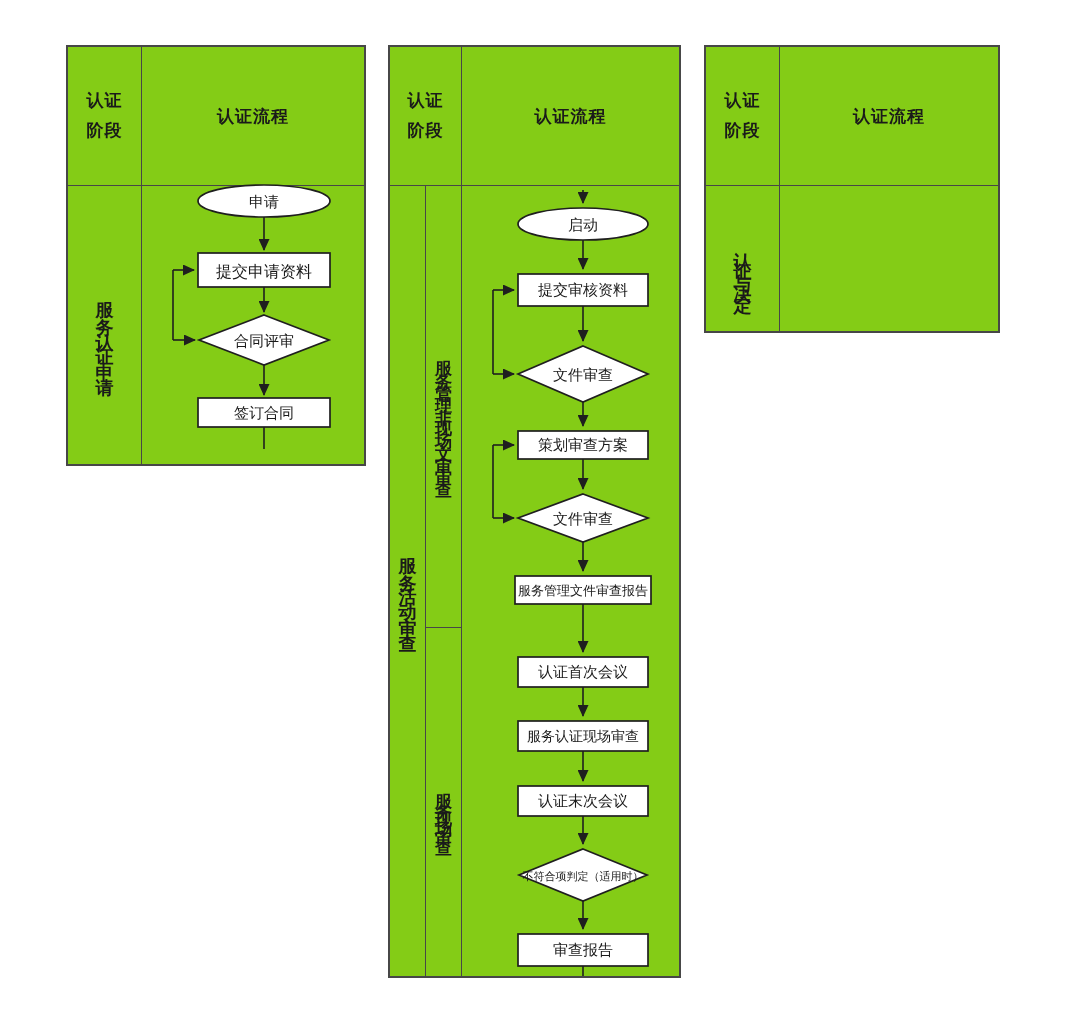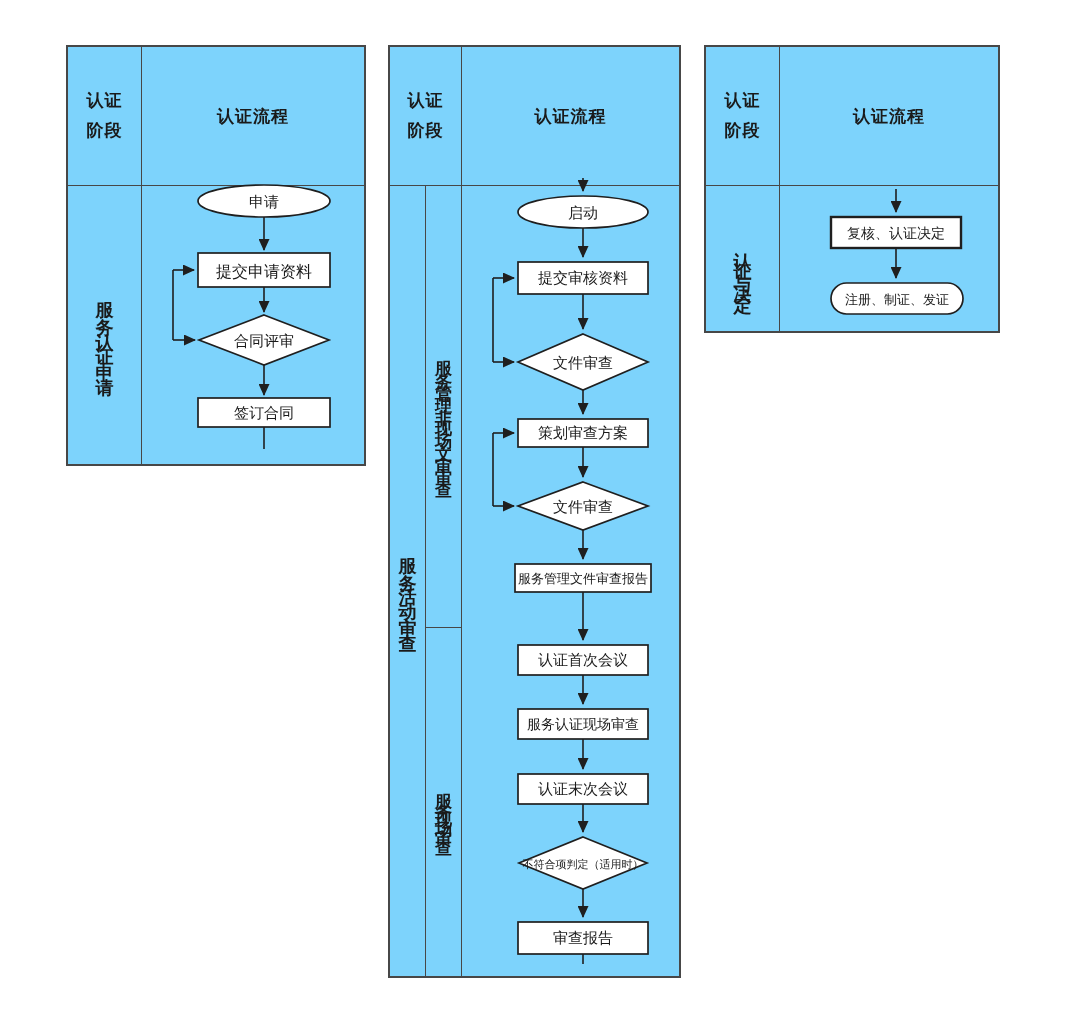--- a/index.html
+++ b/index.html
@@ -8,21 +8,21 @@
     background: #ffffff;
     font-family: "Liberation Serif", "DejaVu Serif", serif;
     color: #1a1a1a;
     position: relative;
     overflow: hidden;
   }
   .panel {
     position: absolute;
     box-sizing: border-box;
     border: 2px solid #474747;
-    background: #7dd3fc;
+    background: #84cc16;
   }
   .cell {
     position: absolute;
     box-sizing: border-box;
     display: flex;
     align-items: center;
     justify-content: center;
   }
   .br { border-right: 1.5px solid #474747; }
   .bb { border-bottom: 1.5px solid #474747; }
@@ -117,21 +117,21 @@
   </div>
   <div class="cell br" style="left:0; top:139px; width:36px; height:790px;">
     <span class="vtext vt-a">服务活动审查</span>
   </div>
   <div class="cell br bb" style="left:36px; top:139px; width:36px; height:442px;">
     <span class="vtext vt-b">服务管理非现场文审审查</span>
   </div>
   <div class="cell br" style="left:36px; top:581px; width:36px; height:348px;">
     <span class="vtext vt-c">服务现场审查</span>
   </div>
-  <div class="cell" style="left:72px; top:127px; width:217px; height:790px;">
+  <div class="cell" style="left:72px; top:139px; width:217px; height:790px;">
     <svg class="flow" width="217" height="790" viewBox="0 0 217 790">
       <path class="cn" marker-end="url(#arw)" d="M121,4 V17"></path>
       <g>
         <ellipse class="shape" cx="121" cy="38" rx="65" ry="16"></ellipse>
         <text class="nl" x="121" y="39" font-size="15">启动</text>
       </g>
       <path class="cn" marker-end="url(#arw)" d="M121,54 V83"></path>
       <g>
         <rect class="shape" x="56" y="88" width="130" height="32"></rect>
         <text class="nl" x="121" y="104" font-size="15">提交审核资料</text>
@@ -199,27 +199,13 @@
 <div class="panel" style="left:704px; top:45px; width:296px; height:288px;">
   <div class="cell br bb hdr" style="left:0; top:0; width:74px; height:139px;">
     <div class="hdr-stage-text">认证阶段</div>
   </div>
   <div class="cell bb hdr" style="left:74px; top:0; width:218px; height:139px;">
     <span>认证流程</span>
   </div>
   <div class="cell br" style="left:0; top:139px; width:74px; height:145px;">
     <span class="vtext vt-d">认证与决定</span>
   </div>
-  <div class="cell" style="left:74px; top:139px; width:218px; height:145px;">
-    <svg class="flow" width="218" height="145" viewBox="0 0 218 145">
-      <path class="cn" marker-end="url(#arw)" d="M116,3 V26"></path>
-      <g>
-        <rect class="shape-thick" x="51" y="31" width="130" height="31"></rect>
-        <text class="nl" x="116" y="47" font-size="14">复核、认证决定</text>
-      </g>
-      <path class="cn" marker-end="url(#arw)" d="M116,62 V92"></path>
-      <g>
-        <rect class="shape" x="51" y="97" width="132" height="31" rx="15.5" ry="15.5"></rect>
-        <text class="nl" x="117" y="113" font-size="13">注册、制证、发证</text>
-      </g>
-    </svg>
-  </div>
 </div>
 
 </body></html>

